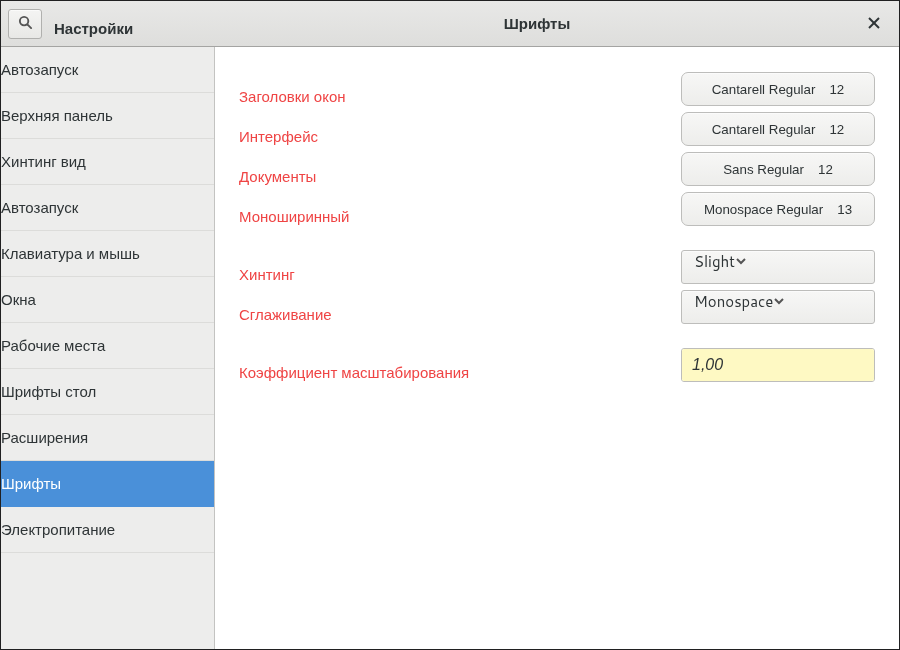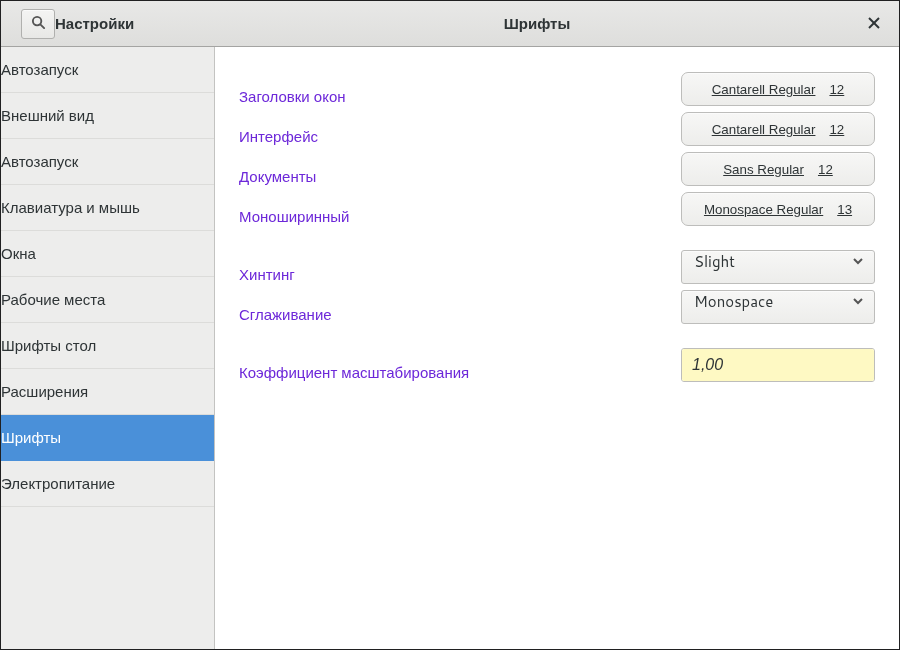--- a/index.html
+++ b/index.html
@@ -21,23 +21,24 @@
     .header {
       display: flex;
       align-items: center;
       height: 46px;
       background: linear-gradient(to bottom, #e8e8e7, #dededc);
       border-bottom: 1px solid #a4a4a2;
       position: relative;
     }
     .header-left {
       display: flex;
-      align-items: center;
+      align-items: flex-end;
       width: 214px;
-      padding-left: 20px;
+      padding-left: 7px;
+      gap: 12px;
     }
     .search-btn {
       width: 34px;
       height: 30px;
       border: 1px solid #b0b0ae;
       border-radius: 3px;
       background: linear-gradient(to bottom, #f4f4f3, #e8e8e6);
       display: flex;
       align-items: center;
       justify-content: center;
@@ -101,50 +102,48 @@
       background: #ffffff;
       padding: 22px 24px;
     }
     .row {
       display: flex;
       align-items: center;
       justify-content: space-between;
       height: 40px;
     }
     .row-label {
-      color: #6d28d9;
+      color: #ef4444;
       margin-top: 14px;
     }
     .gap { height: 18px; }
     
     .font-btn {
       width: 194px;
       height: 34px;
       border: 1px solid #bdbdbb;
       border-radius: 7px;
       background: linear-gradient(to bottom, #f7f7f6, #ededeb);
       display: flex;
       align-items: center;
       justify-content: center;
       gap: 14px;
       cursor: pointer;
       color: #2e3436;
       box-shadow: inset 0 1px 0 rgba(255,255,255,0.5);
-      text-decoration: underline;
     }
     
     .dropdown {
       width: 194px;
       height: 34px;
       border: 1px solid #bdbdbb;
       border-radius: 3px;
       background: linear-gradient(to bottom, #f7f7f6, #ededeb);
       display: flex;
       align-items: center;
-      justify-content: space-between;
       padding: 0 10px 12px 12px;
       cursor: pointer;
       box-shadow: inset 0 1px 0 rgba(255,255,255,0.5);
     }
     .dropdown-arrow { color: #666; }
     
     .spinbox {
       width: 194px;
       height: 34px;
       display: flex;
@@ -189,21 +188,22 @@
               <line x1="11" y1="1" x2="1" y2="11" stroke="#2e3436" stroke-width="2"></line>
             </svg>
         </span>
       </button>
     </div>
   </div>
 
   <div class="body">
     <nav class="sidebar" id="sidebar">
         <div class="sidebar-item"><span>Автозапуск</span></div>
-        <div class="sidebar-item"><span>Внешний вид</span></div>
+        <div class="sidebar-item"><span>Верхняя панель</span></div>
+        <div class="sidebar-item"><span>Хинтинг вид</span></div>
         <div class="sidebar-item"><span>Автозапуск</span></div>
         <div class="sidebar-item"><span>Клавиатура и мышь</span></div>
         <div class="sidebar-item"><span>Окна</span></div>
         <div class="sidebar-item"><span>Рабочие места</span></div>
         <div class="sidebar-item"><span>Шрифты стол</span></div>
         <div class="sidebar-item"><span>Расширения</span></div>
         <div class="sidebar-item selected"><span>Шрифты</span></div>
         <div class="sidebar-item"><span>Электропитание</span></div>
       </nav>
 

